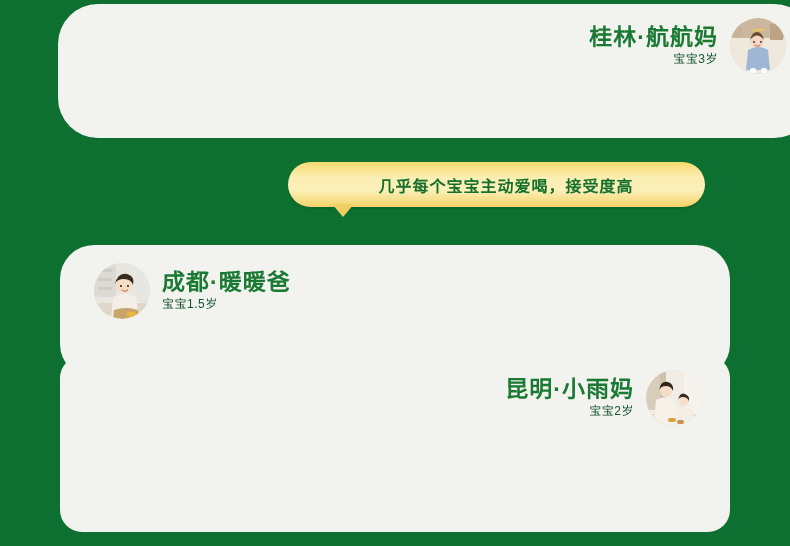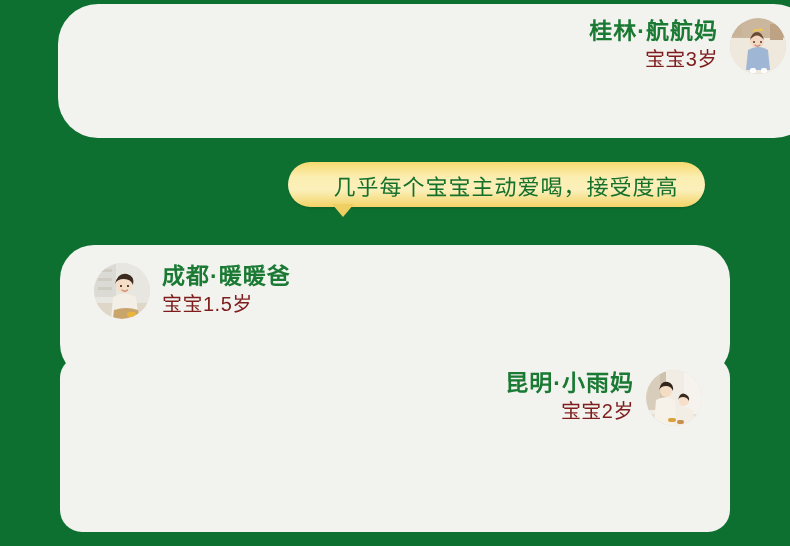--- a/index.html
+++ b/index.html
@@ -40,22 +40,22 @@
 
   .name{
     color:#1a7a33;
     font-size:23px;
     font-weight:bold;
     letter-spacing:1px;
     line-height:1.15;
     white-space:nowrap;
   }
   .age{
-    color:#7f1d1d;
-    font-size:20px;
+    color:#14532d;
+    font-size:12px;
     line-height:1.5;
     letter-spacing:.5px;
     white-space:nowrap;
   }
 
   
   .avatar{
     width:56px;height:56px;border-radius:50%;
     overflow:hidden;position:relative;flex:0 0 auto;
     background:#e9e2d8;
@@ -81,22 +81,22 @@
     position:absolute;
     left:288px;top:162px;
     width:417px;height:45px;
     border-radius:23px;
     background:linear-gradient(180deg,#f6d96f 0%,#fbeeb2 34%,#fbf0ba 62%,#f3d367 100%);
     box-shadow:0 2px 2px rgba(0,0,0,.10);
     display:flex;align-items:center;justify-content:center;
   }
   #banner .banner-text{
     color:#15702c;
-    font-size:22px;
-    font-weight:normal;
+    font-size:16px;
+    font-weight:bold;
     letter-spacing:1px;
     white-space:nowrap;
     margin-left:19px;
   }
   #banner-tail{
     position:absolute;
     left:332px;top:204px;
     width:0;height:0;
     border-left:11px solid transparent;
     border-right:11px solid transparent;

